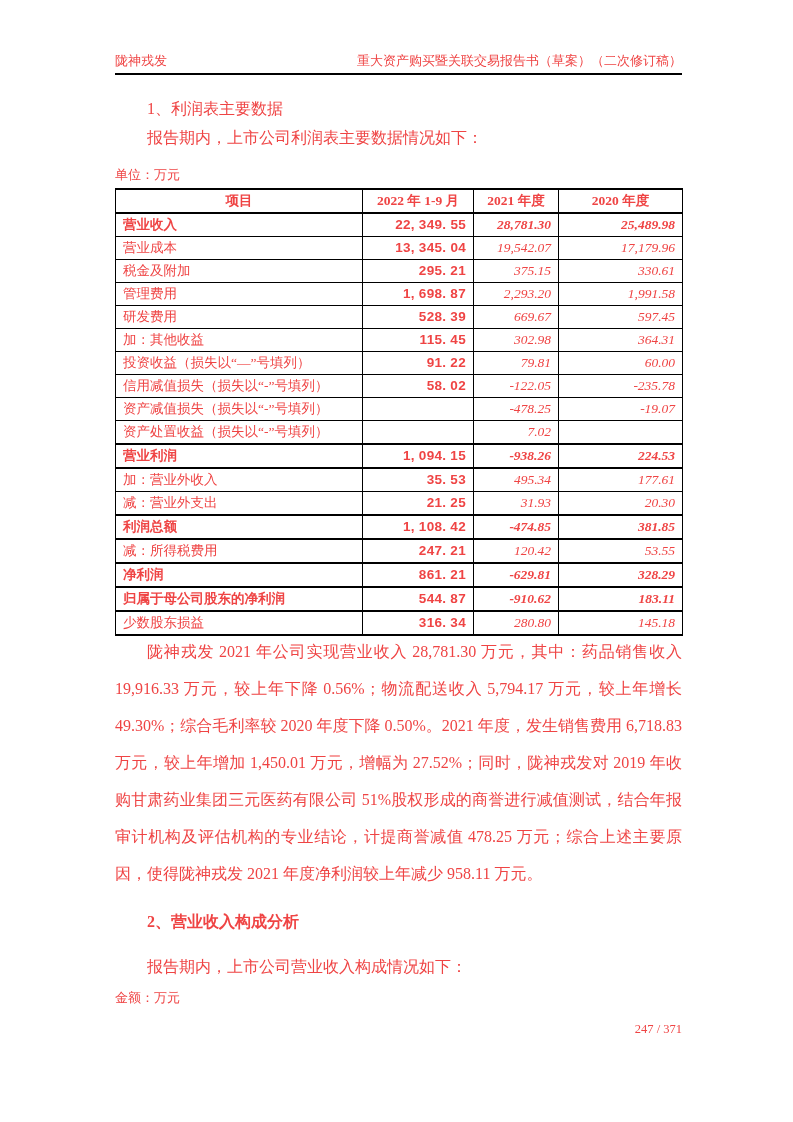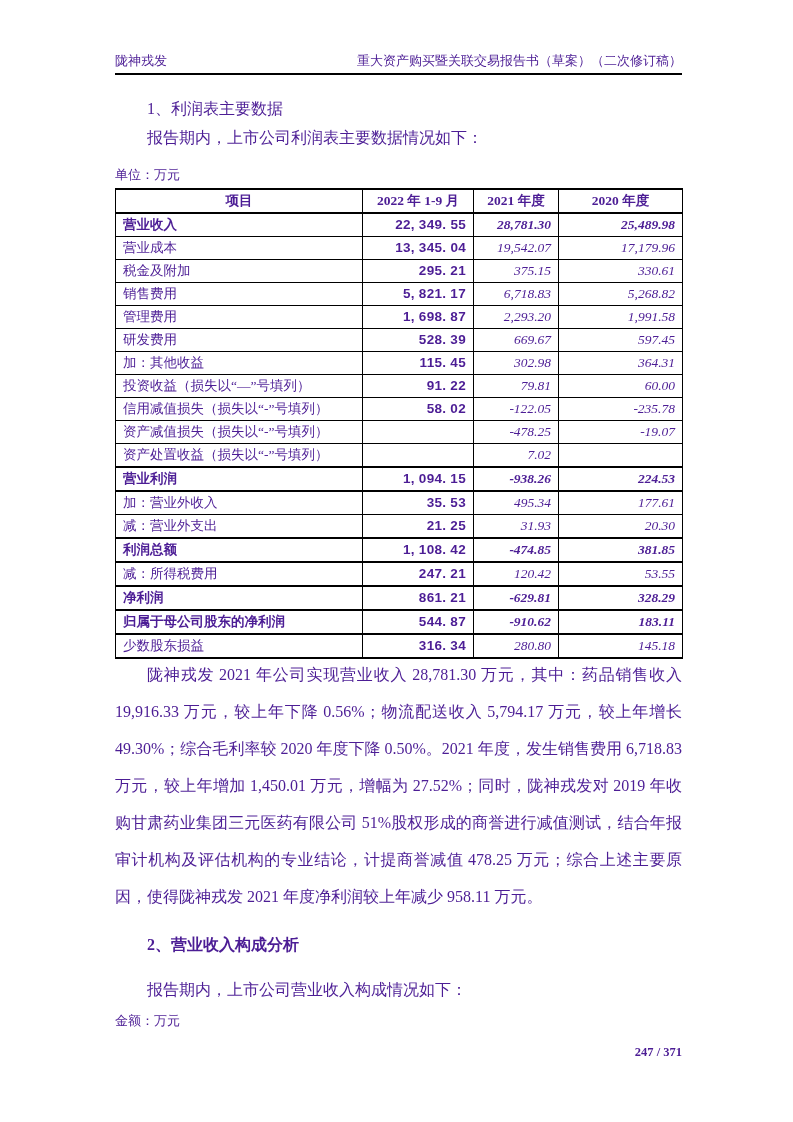--- a/index.html
+++ b/index.html
@@ -2,21 +2,21 @@
 <html><head>
 <meta charset="utf-8">
 <style>
   * { box-sizing: border-box; }
   html, body { margin: 0; padding: 0; background: #ffffff; }
   .page {
     position: relative;
     width: 793px;
     height: 1122px;
     background: #ffffff;
-    color: #4c1d95;
+    color: #ef4444;
     font-family: "Liberation Serif", "DejaVu Serif", serif;
     outline: 1px solid #d8d8d8;
     overflow: hidden;
   }
   .pdf-header {
     margin-left: 115px;
     width: 567px;
     padding-top: 53px;
     padding-bottom: 5px;
     border-bottom: 2px solid #000;
@@ -91,21 +91,21 @@
     text-align: justify;
     text-indent: 2em;
   }
   #sec2-heading { margin-top: 19px; }
   #sec2-intro { margin-top: 23px; }
   #unit2 { margin-top: 11px; }
   .page-number {
     text-align: right;
     font-size: 12.5px;
     line-height: 17px;
-    font-weight: bold;
+    font-weight: normal;
     margin-top: 14px;
   }
 </style>
 </head>
 <body>
 
 <div class="page">
 
   <div class="pdf-header">
     <span>陇神戎发</span>
@@ -148,26 +148,20 @@
             <td class="c-num">19,542.07</td>
             <td class="c-num">17,179.96</td>
           </tr>
           <tr>
             <td class="c-item">税金及附加</td>
             <td class="c-2022">295. 21</td>
             <td class="c-num">375.15</td>
             <td class="c-num">330.61</td>
           </tr>
           <tr>
-            <td class="c-item">销售费用</td>
-            <td class="c-2022">5, 821. 17</td>
-            <td class="c-num">6,718.83</td>
-            <td class="c-num">5,268.82</td>
-          </tr>
-          <tr>
             <td class="c-item">管理费用</td>
             <td class="c-2022">1, 698. 87</td>
             <td class="c-num">2,293.20</td>
             <td class="c-num">1,991.58</td>
           </tr>
           <tr>
             <td class="c-item">研发费用</td>
             <td class="c-2022">528. 39</td>
             <td class="c-num">669.67</td>
             <td class="c-num">597.45</td>

